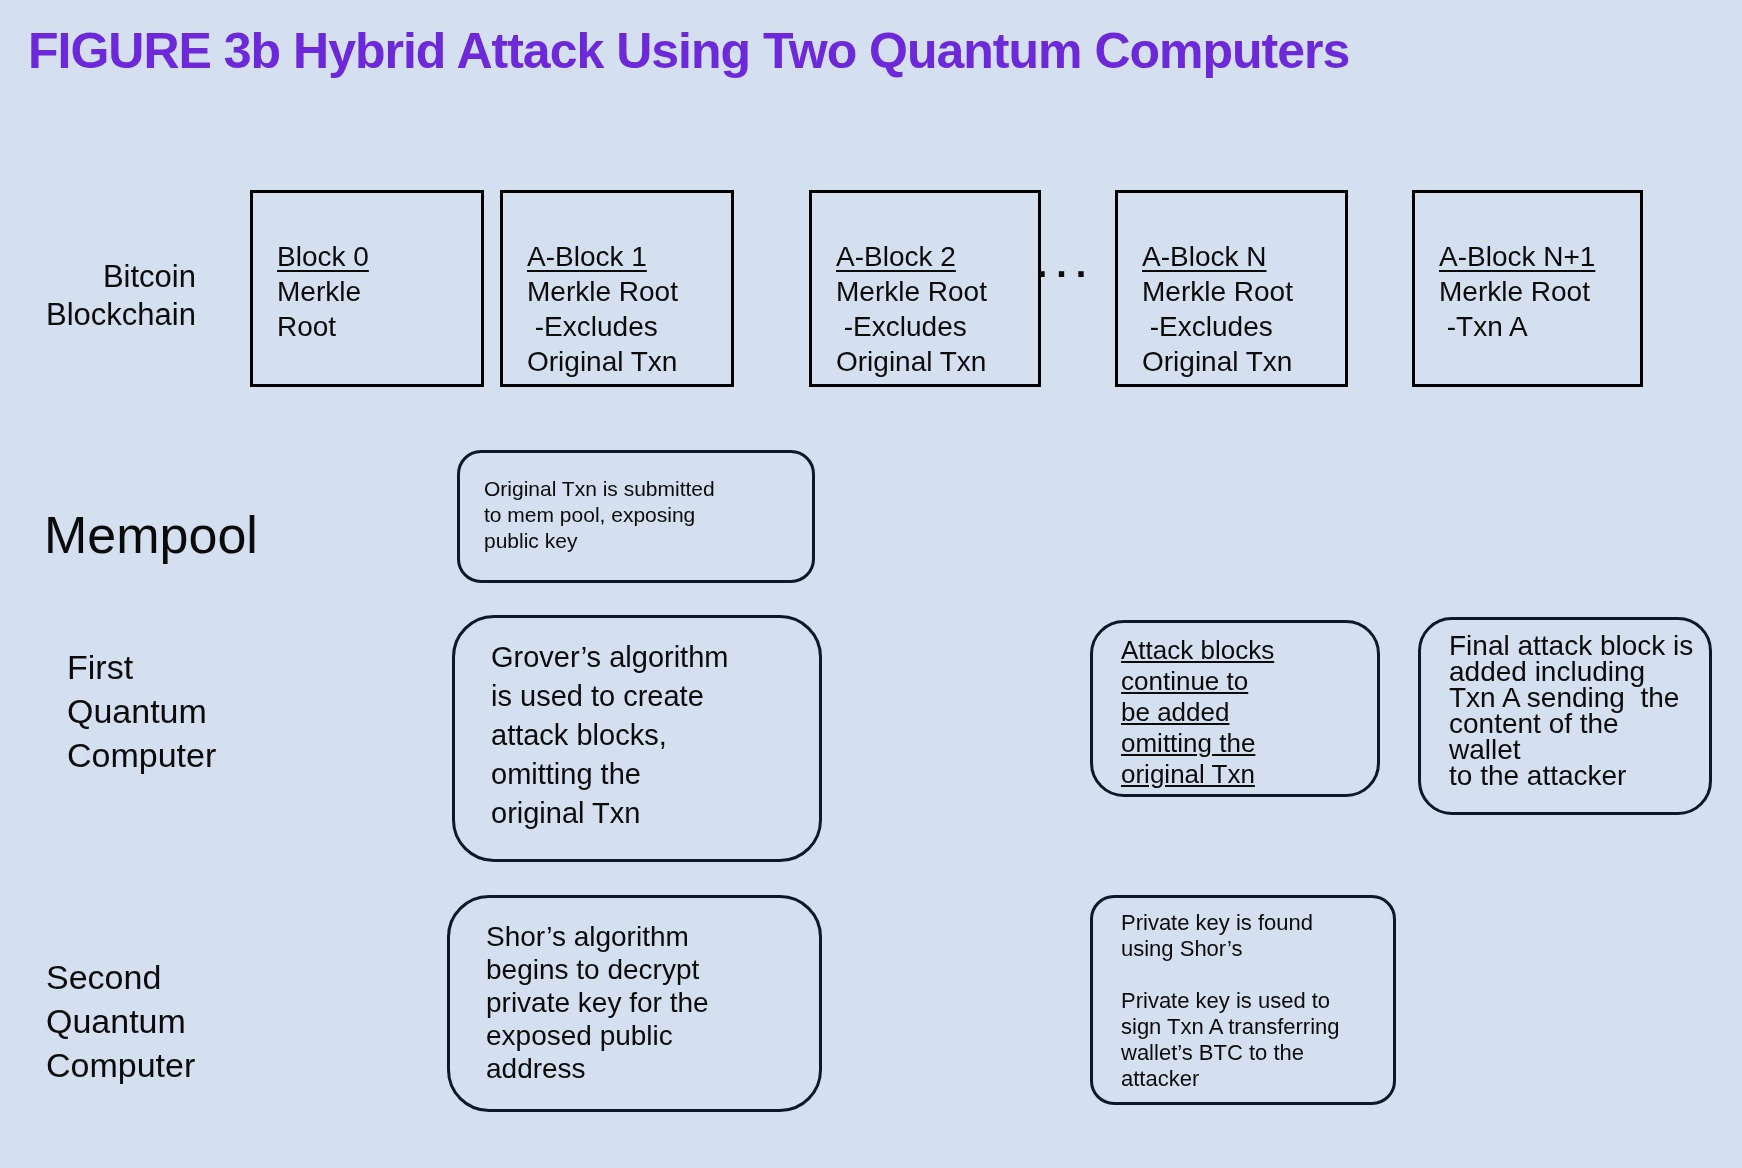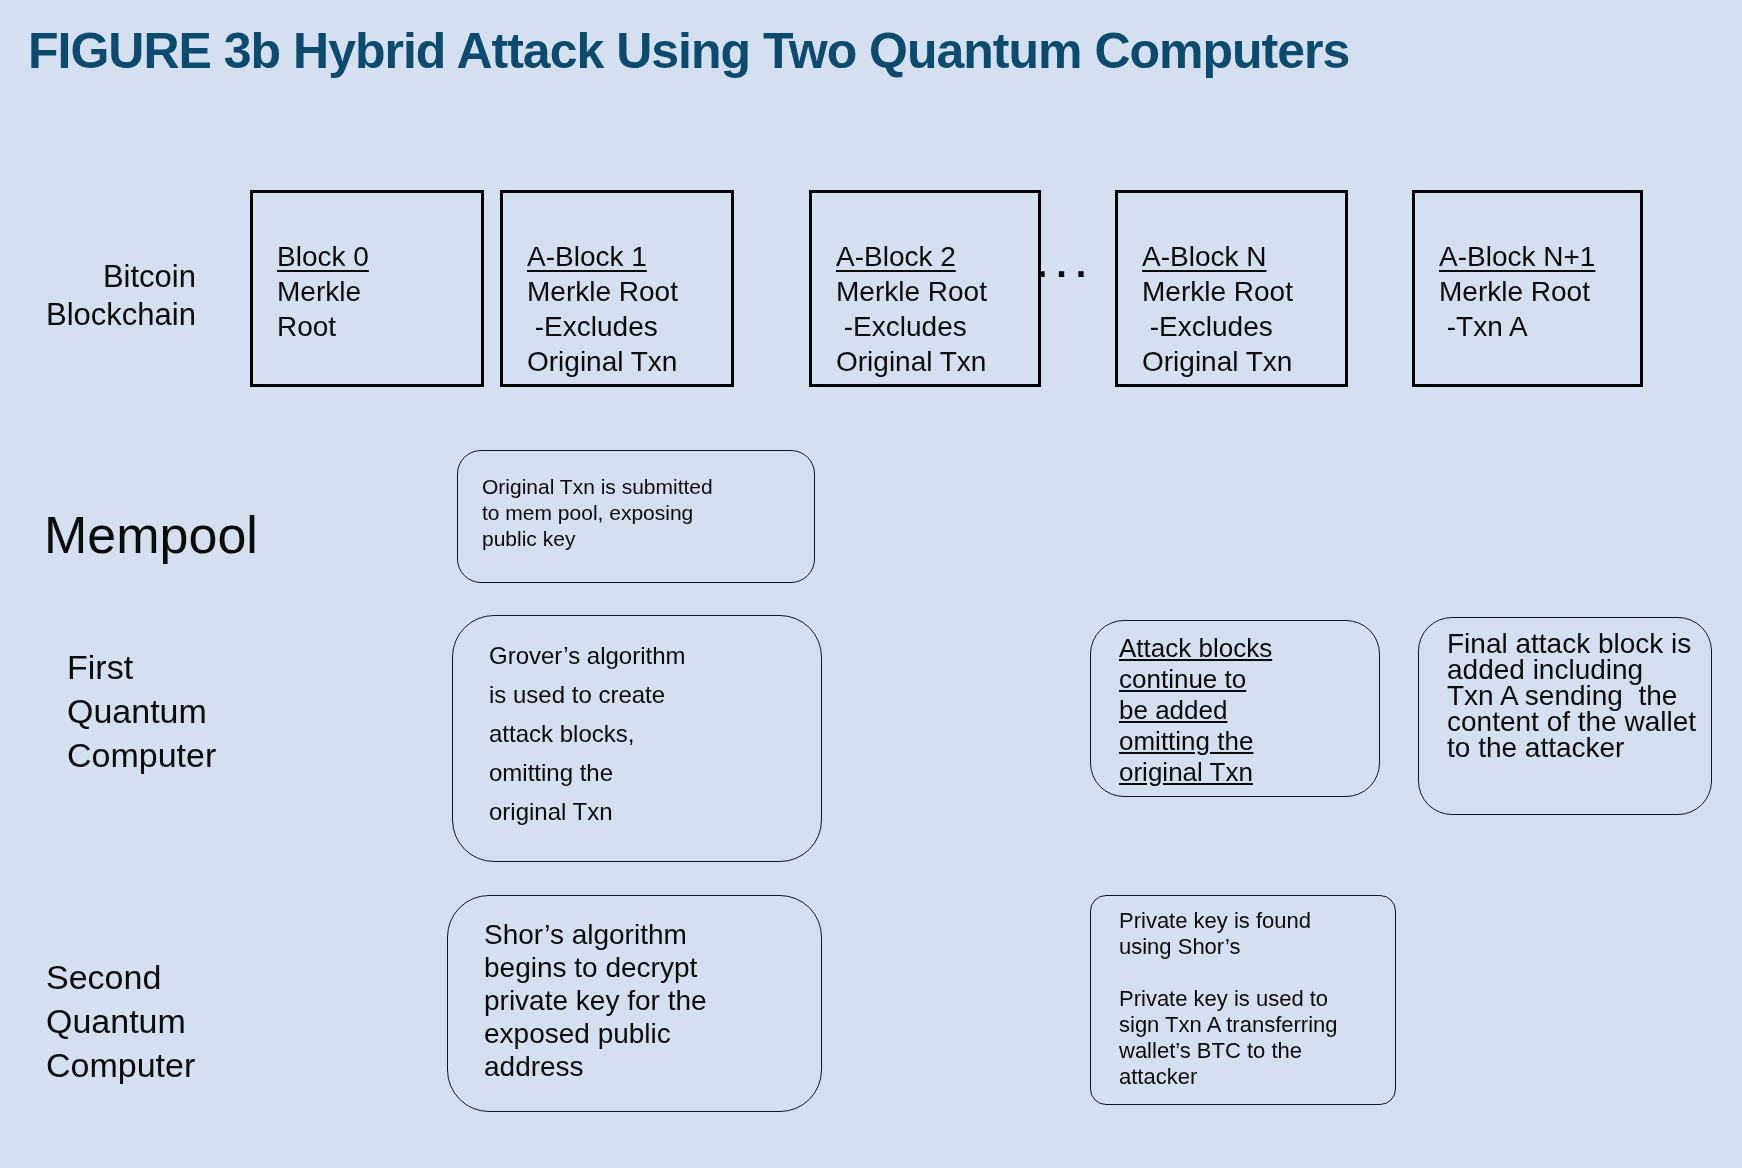--- a/index.html
+++ b/index.html
@@ -13,21 +13,21 @@
     position:relative;width:1742px;height:1168px;
     background:#d4e0f0;
   }
   .pre{white-space:pre-wrap;}
   .abs{position:absolute;}
 
   
   .fig-title{
     left:28px;top:22px;
     font-size:50px;font-weight:800;letter-spacing:-1px;
-    color:#0c4a6e;
+    color:#6d28d9;
   }
 
   
   .row-label{font-size:31px;line-height:38px;text-align:right;}
   .big-label{font-size:52px;}
   .mid-label{font-size:34px;line-height:44px;}
 
   
   .block{
     position:absolute;top:190px;height:197px;
@@ -38,45 +38,45 @@
   .block-title{text-decoration:underline;text-underline-offset:4px;}
 
   .ellipsis{
     font-size:38px;font-weight:700;letter-spacing:9px;
     text-align:center;
   }
 
   
   .note{
     position:absolute;
-    border:1px solid #0f172a;box-sizing:border-box;
+    border:3px solid #0f172a;box-sizing:border-box;
     background:transparent;
   }
   .note-mempool{
     left:457px;top:450px;width:358px;height:133px;border-radius:24px;
     padding:23px 20px 0 24px;font-size:21px;line-height:26px;
   }
   .note-grover{
     left:452px;top:615px;width:370px;height:247px;border-radius:42px;
-    padding:20px 20px 0 36px;font-size:24px;line-height:39px;
+    padding:20px 20px 0 36px;font-size:29px;line-height:39px;
   }
   .note-attack{
     left:1090px;top:620px;width:290px;height:177px;border-radius:34px;
     padding:12px 16px 0 28px;font-size:26px;line-height:31px;text-decoration:underline;
   }
   .note-final{
     left:1418px;top:617px;width:294px;height:198px;border-radius:34px;
     padding:13px 14px 0 28px;font-size:28px;line-height:26px;
   }
   .note-shor{
     left:447px;top:895px;width:375px;height:217px;border-radius:42px;
     padding:22px 18px 0 36px;font-size:28px;line-height:33px;
   }
   .note-private{
-    left:1090px;top:895px;width:306px;height:210px;border-radius:16px;
+    left:1090px;top:895px;width:306px;height:210px;border-radius:24px;
     padding:12px 14px 0 28px;font-size:22px;line-height:26px;
   }
 </style>
 </head>
 <body>
 
 <div id="canvas">
 
   <div class="abs fig-title">FIGURE 3b Hybrid Attack Using Two Quantum Computers</div>
 

